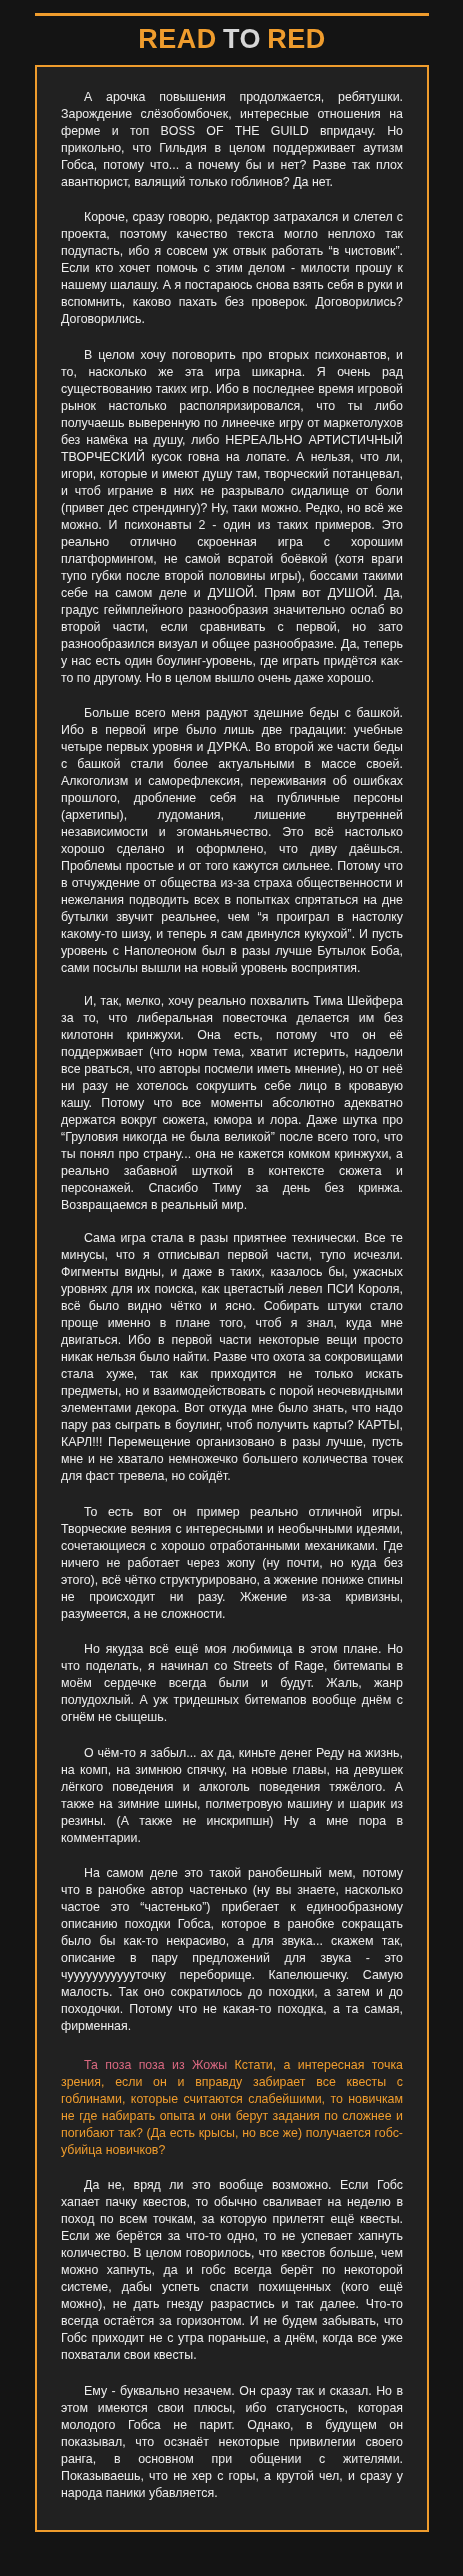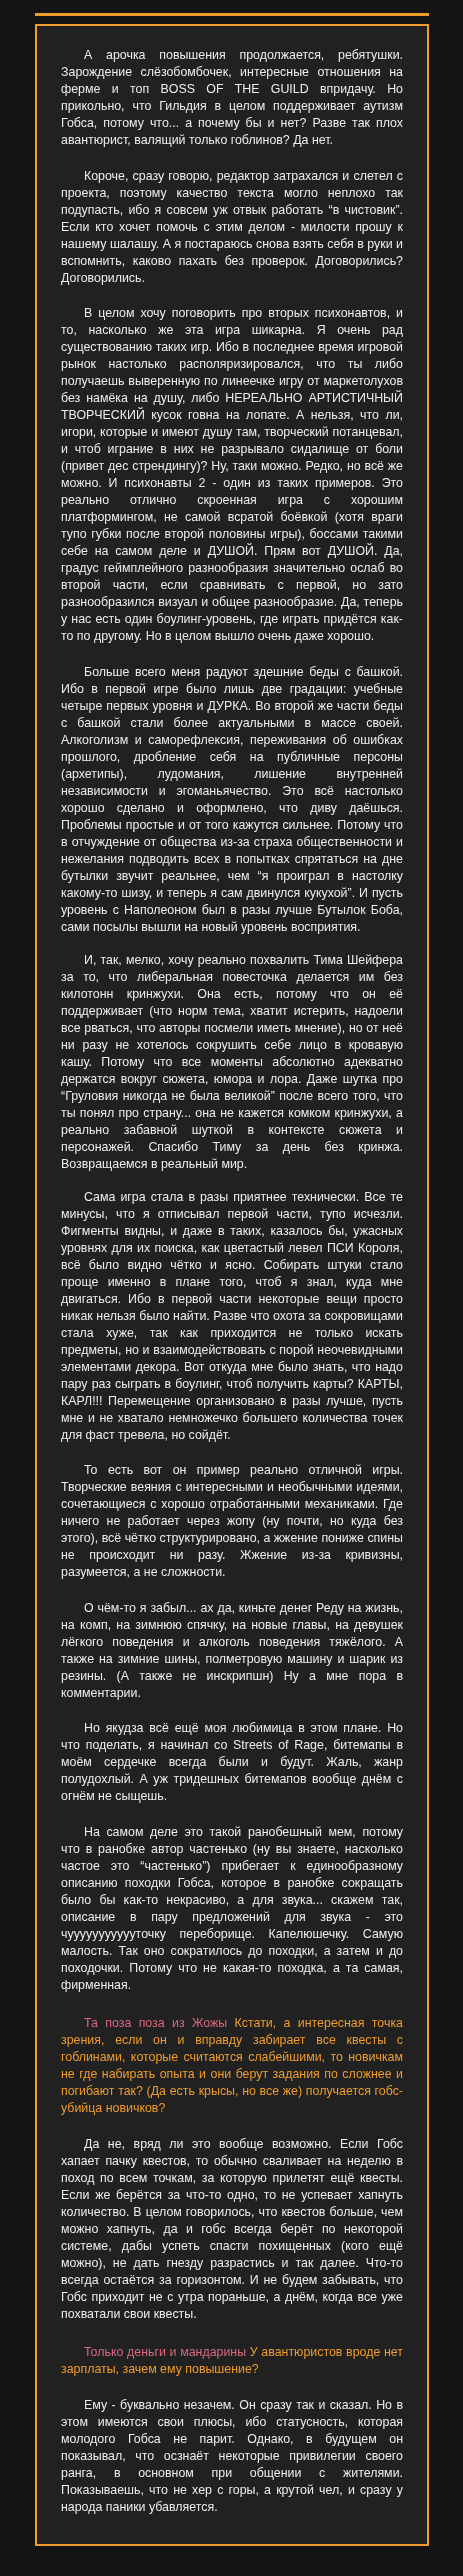--- a/index.html
+++ b/index.html
@@ -45,32 +45,32 @@
   .block.qa{margin-top:21.6px;}
   .qa-author{color:var(--pink);}
   .qa-question{color:var(--accent-orange);}
 </style>
 </head>
 <body>
 
 <div class="page">
   <div class="top-rule"></div>
 
+  <h1 class="title"><span class="t-orange">READ</span><span class="t-gray">TO</span><span class="t-orange">RED</span></h1>
 
   <div class="content-box" id="article-content">
       <p class="block p">А арочка повышения продолжается, ребятушки. Зарождение слёзобомбочек, интересные отношения на ферме и топ BOSS OF THE GUILD впридачу. Но прикольно, что Гильдия в целом поддерживает аутизм Гобса, потому что... а почему бы и нет? Разве так плох авантюрист, валящий только гоблинов? Да нет.</p>
       <p class="block p">Короче, сразу говорю, редактор затрахался и слетел с проекта, поэтому качество текста могло неплохо так подупасть, ибо я совсем уж отвык работать “в чистовик”. Если кто хочет помочь с этим делом - милости прошу к нашему шалашу. А я постараюсь снова взять себя в руки и вспомнить, каково пахать без проверок. Договорились? Договорились.</p>
       <p class="block p">В целом хочу поговорить про вторых психонавтов, и то, насколько же эта игра шикарна. Я очень рад существованию таких игр. Ибо в последнее время игровой рынок настолько располяризировался, что ты либо получаешь выверенную по линеечке игру от маркетолухов без намёка на душу, либо НЕРЕАЛЬНО АРТИСТИЧНЫЙ ТВОРЧЕСКИЙ кусок говна на лопате. А нельзя, что ли, игори, которые и имеют душу там, творческий потанцевал, и чтоб играние в них не разрывало сидалище от боли (привет дес стрендингу)? Ну, таки можно. Редко, но всё же можно. И психонавты 2 - один из таких примеров. Это реально отлично скроенная игра с хорошим платформингом, не самой всратой боёвкой (хотя враги тупо губки после второй половины игры), боссами такими себе на самом деле и ДУШОЙ. Прям вот ДУШОЙ. Да, градус геймплейного разнообразия значительно ослаб во второй части, если сравнивать с первой, но зато разнообразился визуал и общее разнообразие. Да, теперь у нас есть один боулинг-уровень, где играть придётся как-то по другому. Но в целом вышло очень даже хорошо.</p>
       <p class="block p">Больше всего меня радуют здешние беды с башкой. Ибо в первой игре было лишь две градации: учебные четыре первых уровня и ДУРКА. Во второй же части беды с башкой стали более актуальными в массе своей. Алкоголизм и саморефлексия, переживания об ошибках прошлого, дробление себя на публичные персоны (архетипы), лудомания, лишение внутренней независимости и эгоманьячество. Это всё настолько хорошо сделано и оформлено, что диву даёшься. Проблемы простые и от того кажутся сильнее. Потому что в отчуждение от общества из-за страха общественности и нежелания подводить всех в попытках спрятаться на дне бутылки звучит реальнее, чем “я проиграл в настолку какому-то шизу, и теперь я сам двинулся кукухой”. И пусть уровень с Наполеоном был в разы лучше Бутылок Боба, сами посылы вышли на новый уровень восприятия.</p>
       <p class="block p0">И, так, мелко, хочу реально похвалить Тима Шейфера за то, что либеральная повесточка делается им без килотонн кринжухи. Она есть, потому что он её поддерживает (что норм тема, хватит истерить, надоели все рваться, что авторы посмели иметь мнение), но от неё ни разу не хотелось сокрушить себе лицо в кровавую кашу. Потому что все моменты абсолютно адекватно держатся вокруг сюжета, юмора и лора. Даже шутка про “Груловия никогда не была великой” после всего того, что ты понял про страну... она не кажется комком кринжухи, а реально забавной шуткой в контексте сюжета и персонажей. Спасибо Тиму за день без кринжа. Возвращаемся в реальный мир.</p>
       <p class="block p0">Сама игра стала в разы приятнее технически. Все те минусы, что я отписывал первой части, тупо исчезли. Фигменты видны, и даже в таких, казалось бы, ужасных уровнях для их поиска, как цветастый левел ПСИ Короля, всё было видно чётко и ясно. Собирать штуки стало проще именно в плане того, чтоб я знал, куда мне двигаться. Ибо в первой части некоторые вещи просто никак нельзя было найти. Разве что охота за сокровищами стала хуже, так как приходится не только искать предметы, но и взаимодействовать с порой неочевидными элементами декора. Вот откуда мне было знать, что надо пару раз сыграть в боулинг, чтоб получить карты? КАРТЫ, КАРЛ!!! Перемещение организовано в разы лучше, пусть мне и не хватало немножечко большего количества точек для фаст тревела, но сойдёт.</p>
       <p class="block p">То есть вот он пример реально отличной игры. Творческие веяния с интересными и необычными идеями, сочетающиеся с хорошо отработанными механиками. Где ничего не работает через жопу (ну почти, но куда без этого), всё чётко структурировано, а жжение пониже спины не происходит ни разу. Жжение из-за кривизны, разумеется, а не сложности.</p>
+      <p class="block p">Но якудза всё ещё моя любимица в этом плане. Но что поделать, я начинал со Streets of Rage, битемапы в моём сердечке всегда были и будут. Жаль, жанр полудохлый. А уж тридешных битемапов вообще днём с огнём не сыщешь.</p>
       <p class="block p">О чём-то я забыл... ах да, киньте денег Реду на жизнь, на комп, на зимнюю спячку, на новые главы, на девушек лёгкого поведения и алкоголь поведения тяжёлого. А также на зимние шины, полметровую машину и шарик из резины. (А также не инскрипшн) Ну а мне пора в комментарии.</p>
-      <p class="block p">Но якудза всё ещё моя любимица в этом плане. Но что поделать, я начинал со Streets of Rage, битемапы в моём сердечке всегда были и будут. Жаль, жанр полудохлый. А уж тридешных битемапов вообще днём с огнём не сыщешь.</p>
       <p class="block p">На самом деле это такой ранобешный мем, потому что в ранобке автор частенько (ну вы знаете, насколько частое это “частенько”) прибегает к единообразному описанию походки Гобса, которое в ранобке сокращать было бы как-то некрасиво, а для звука... скажем так, описание в пару предложений для звука - это чуууууууууууточку переборище. Капелюшечку. Самую малость. Так оно сократилось до походки, а затем и до походочки. Потому что не какая-то походка, а та самая, фирменная.</p>
       <div class="block qa"><span class="qa-author">Та поза поза из Жожы </span><span class="qa-question">Кстати, а интересная точка зрения, если он и вправду забирает все квесты с гоблинами, которые считаются слабейшими, то новичкам не где набирать опыта и они берут задания по сложнее и погибают так? (Да есть крысы, но все же) получается гобс-убийца новичков?</span></div>
       <p class="block p">Да не, вряд ли это вообще возможно. Если Гобс хапает пачку квестов, то обычно сваливает на неделю в поход по всем точкам, за которую прилетят ещё квесты. Если же берётся за что-то одно, то не успевает хапнуть количество. В целом говорилось, что квестов больше, чем можно хапнуть, да и гобс всегда берёт по некоторой системе, дабы успеть спасти похищенных (кого ещё можно), не дать гнезду разрастись и так далее. Что-то всегда остаётся за горизонтом. И не будем забывать, что Гобс приходит не с утра пораньше, а днём, когда все уже похватали свои квесты.</p>
-      <div class="block qa"><span class="qa-author">Только деньги и мандарины </span><span class="qa-question">У авантюристов вроде нет зарплаты, зачем ему повышение?</span></div>
       <p class="block p">Ему - буквально незачем. Он сразу так и сказал. Но в этом имеются свои плюсы, ибо статусность, которая молодого Гобса не парит. Однако, в будущем он показывал, что осзнаёт некоторые привилегии своего ранга, в основном при общении с жителями. Показываешь, что не хер с горы, а крутой чел, и сразу у народа паники убавляется.</p>
     </div>
 
 </div>
 
 
 </body></html>

